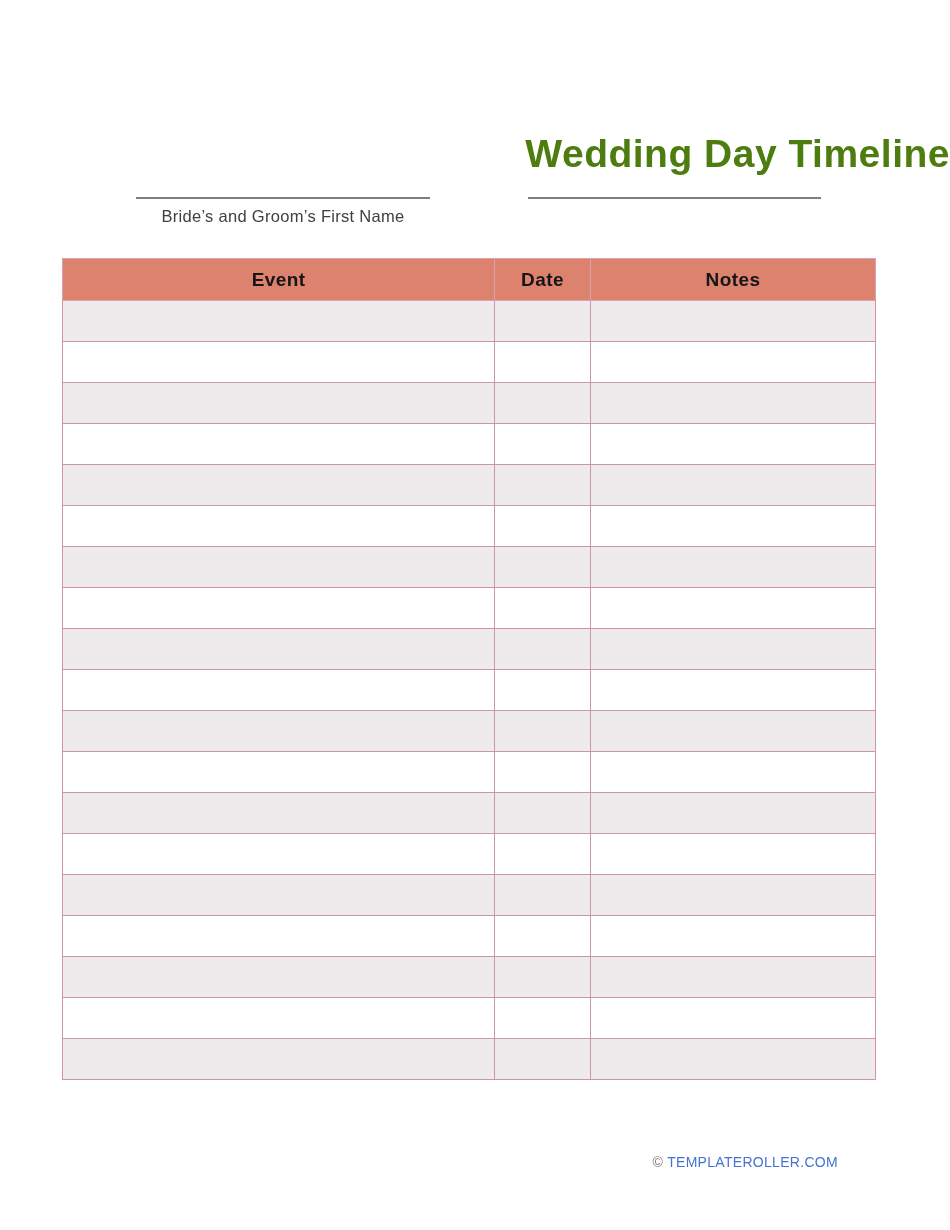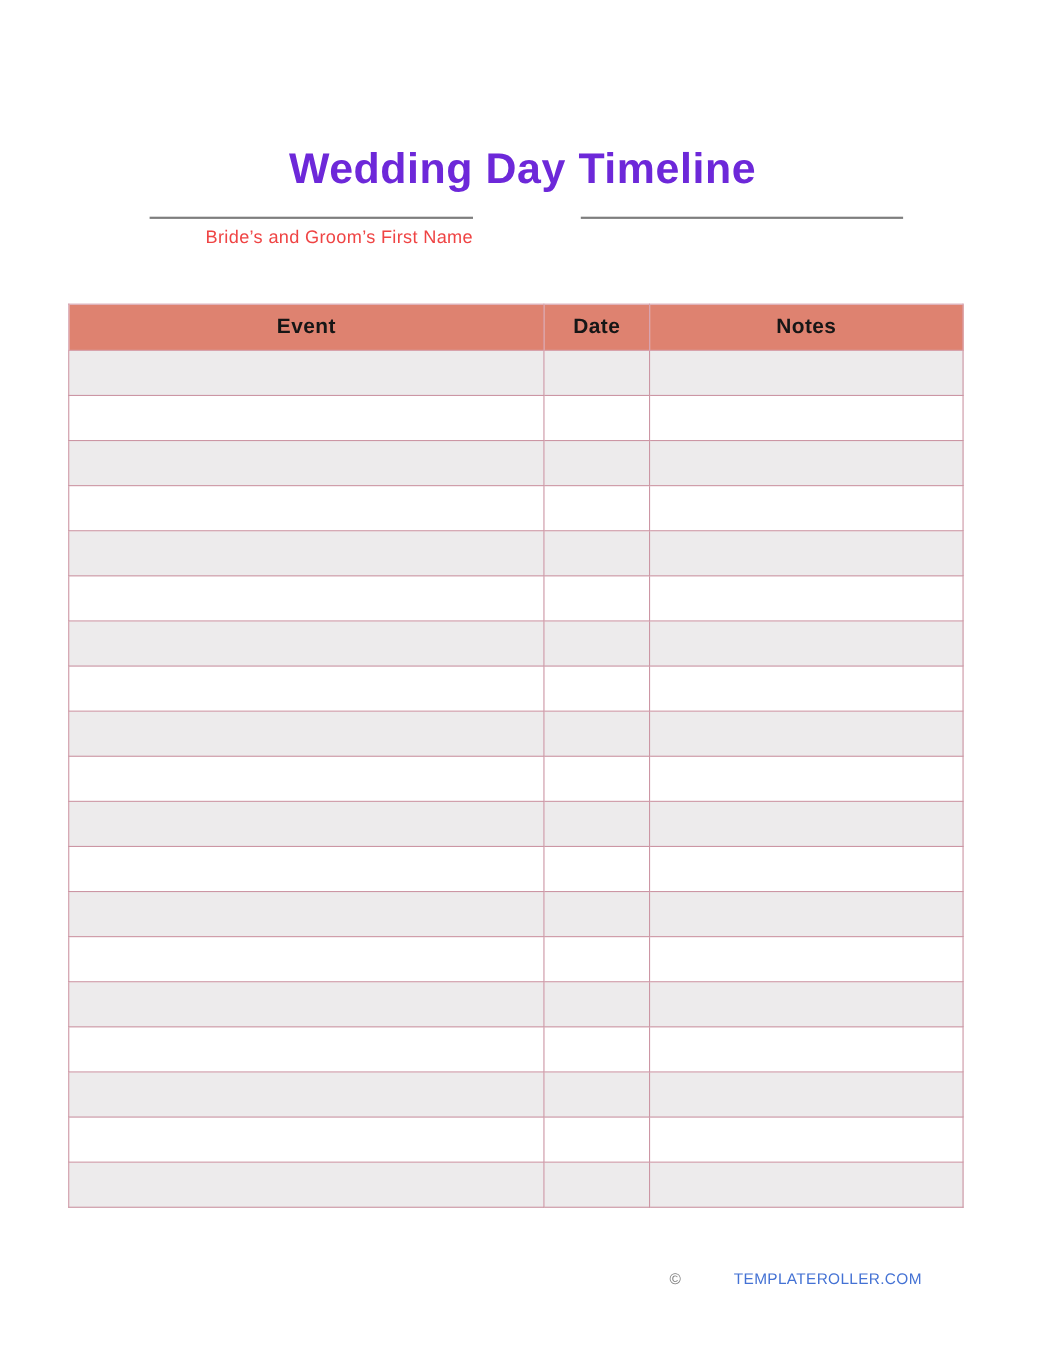--- a/index.html
+++ b/index.html
@@ -12,46 +12,46 @@
     background: #ffffff;
     font-family: "Liberation Sans", sans-serif;
     position: relative;
     overflow: hidden;
   }
   .page-title {
     position: absolute;
     top: 106px;
     left: 0;
     width: 100%;
-    text-align: center;
+    text-align: right;
     font-size: 39px;
     font-weight: 700;
     letter-spacing: 0.5px;
-    color: #6d28d9;
+    color: #4d7c0f;
   }
   .field {
     position: absolute;
     top: 168px;
   }
   .field-name { left: 136px; width: 294px; }
   .field-date { left: 528px; width: 293px; }
   .blank-line {
     height: 29px;
     border-bottom: 2px solid #7e7e7e;
   }
   .field-label {
-    text-align: right;
+    text-align: center;
     font-size: 16.5px;
     letter-spacing: 0.3px;
-    color: #ef4444;
+    color: #404040;
     padding-top: 8px;
   }
   table.timeline {
     position: absolute;
-    top: 276px;
+    top: 258px;
     left: 62px;
     width: 813px;
     border-collapse: collapse;
     table-layout: fixed;
   }
   table.timeline col.col-event { width: 432px; }
   table.timeline col.col-time  { width: 96px;  }
   table.timeline col.col-notes { width: 285px; }
   table.timeline th {
     background: #de8270;
@@ -75,21 +75,21 @@
   .footer {
     position: absolute;
     top: 1154px;
     right: 112px;
     font-size: 14px;
     letter-spacing: 0.3px;
     white-space: nowrap;
     cursor: pointer;
   }
   .footer .copy { color: #7c7c7c; margin-right: 4px; }
-  .footer .link { color: #4472d4; text-decoration: none; margin-left: 44px; }
+  .footer .link { color: #4472d4; text-decoration: none; }
 </style>
 </head>
 <body>
 
 <h1 class="page-title">Wedding Day Timeline</h1>
 
 <div class="field field-name">
   <div class="blank-line"></div>
   <div class="field-label">Bride’s and Groom’s First Name</div>
 </div>

